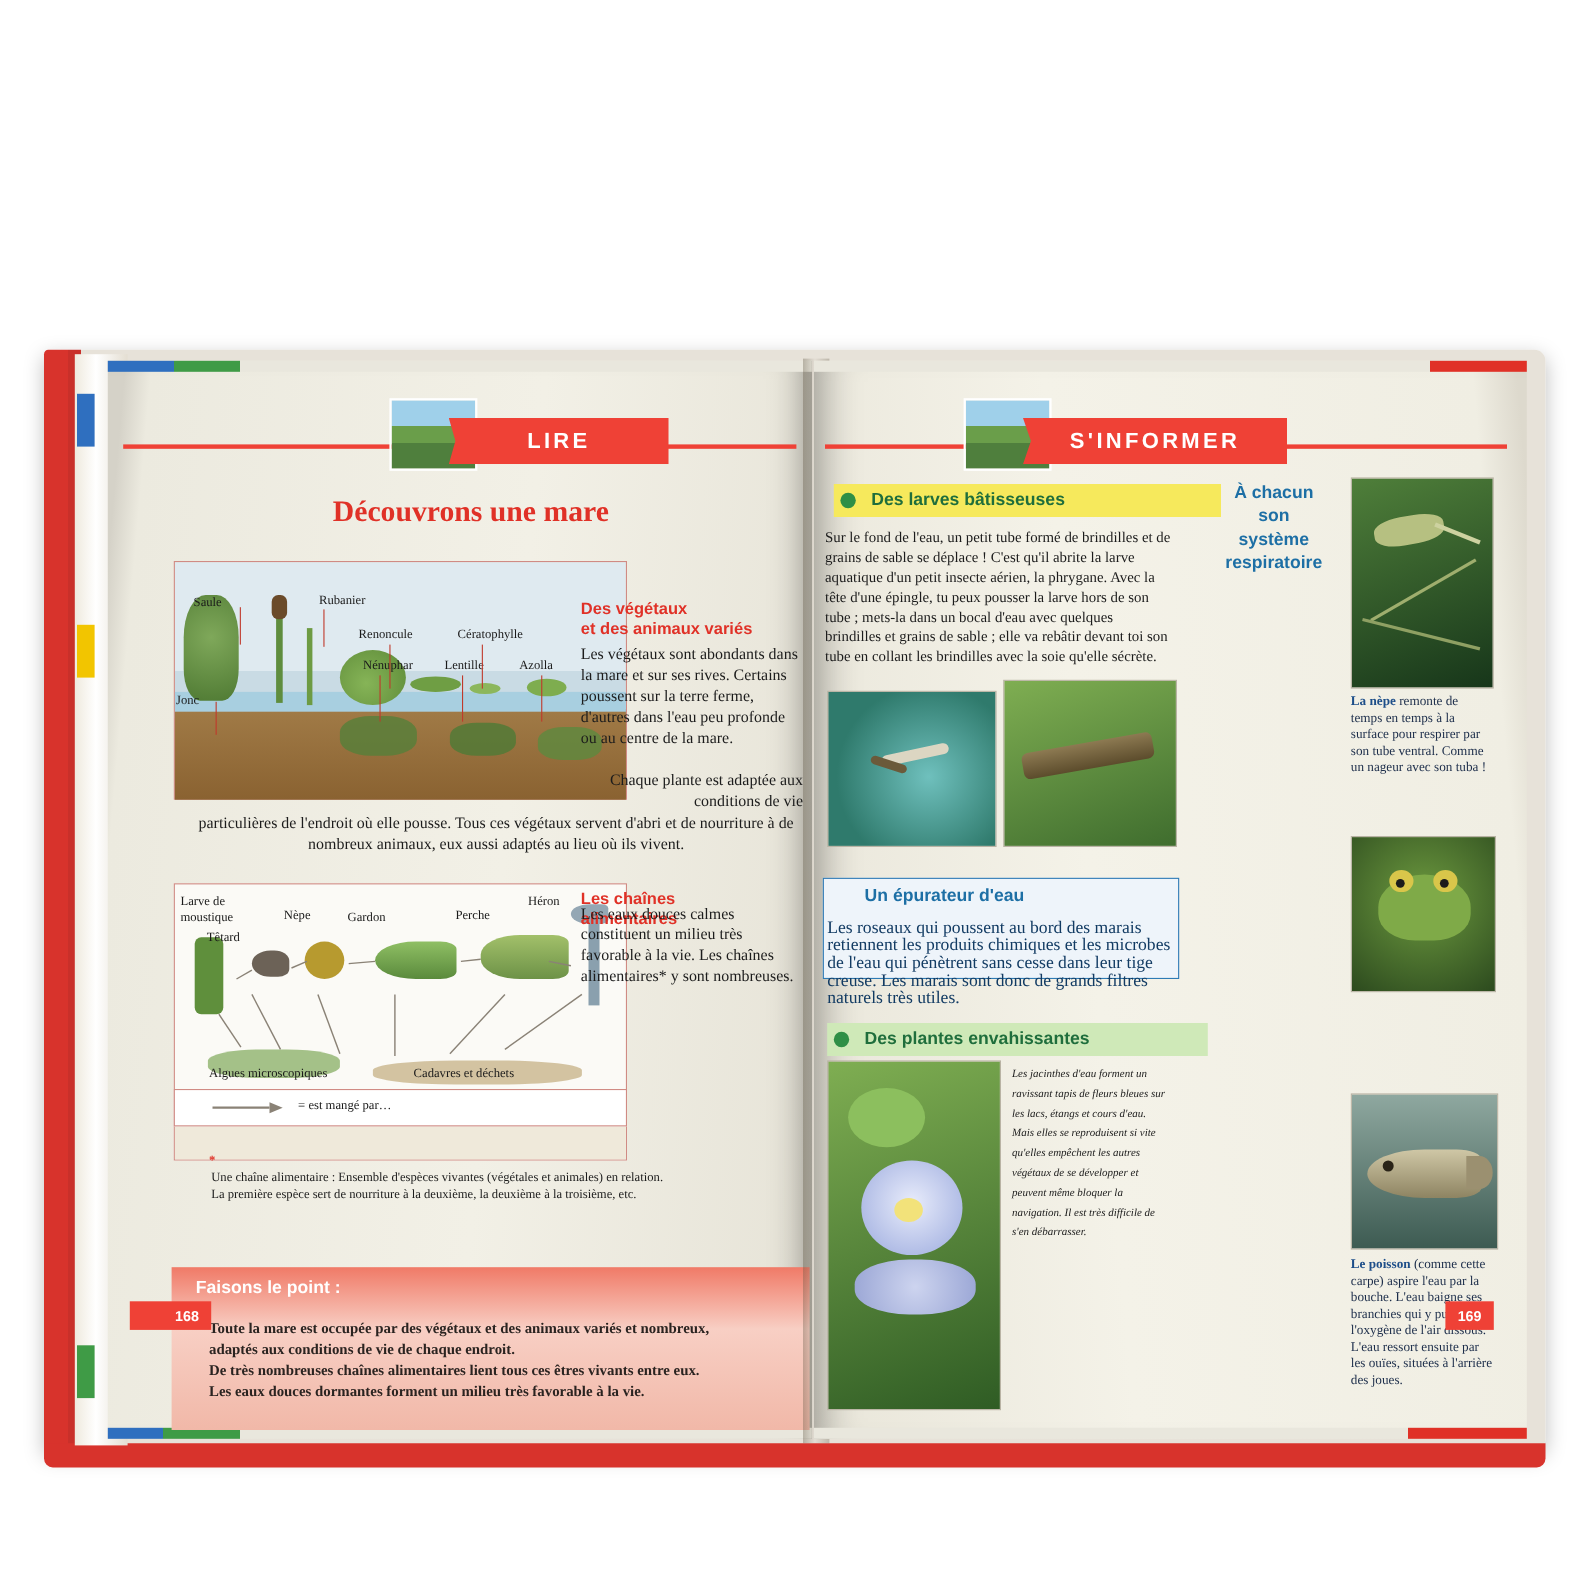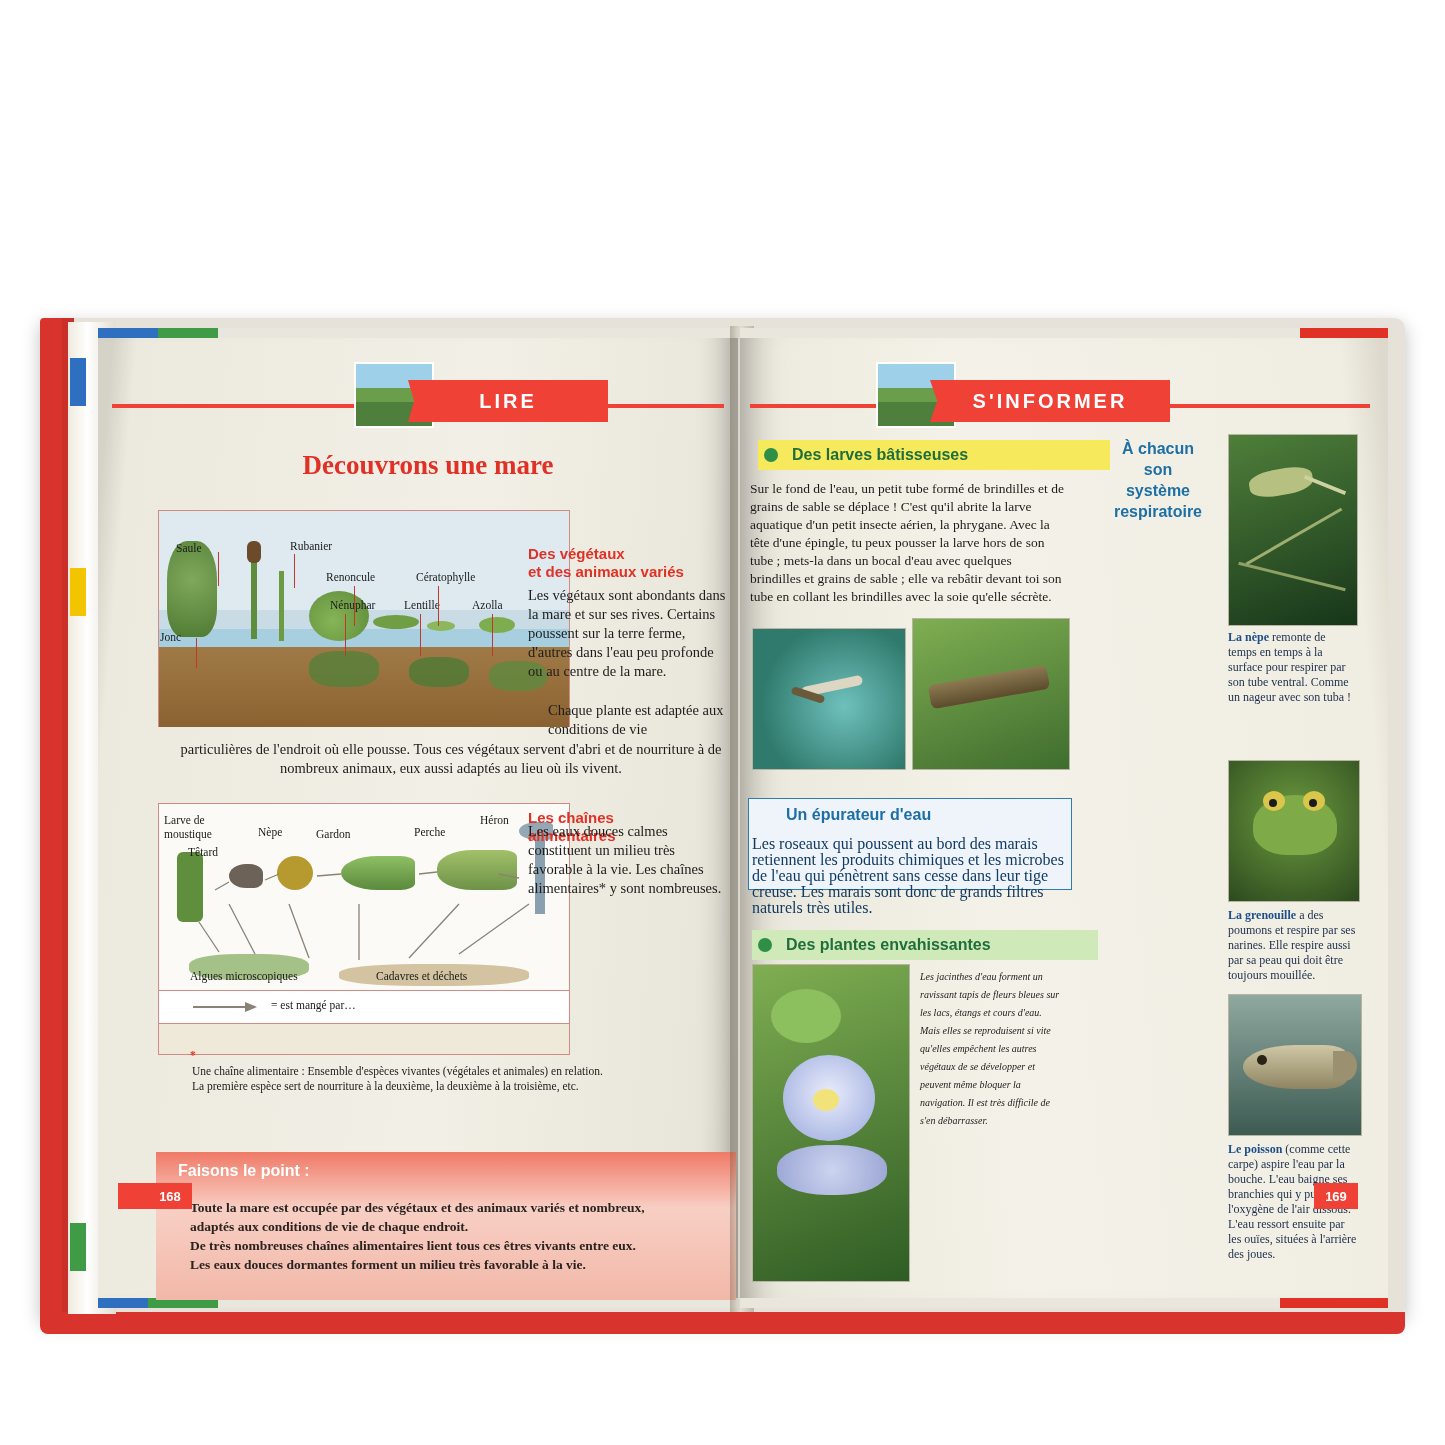--- a/index.html
+++ b/index.html
@@ -142,21 +142,21 @@
     <div class="leader" style="left:247px;top:286px;height:42px;"></div>
     <div class="leader" style="left:322px;top:286px;height:42px;"></div>
     <div class="leader" style="left:394px;top:286px;height:42px;"></div>
     <div class="leader" style="left:98px;top:310px;height:30px;"></div>
 
     <div class="sub-h" style="left:430px;top:217px;width:200px;">
       <span>Des végétaux</span><br>
       <span>et des animaux variés</span>
     </div>
     <div class="body-t" style="left:430px;top:258px;width:198px;">Les végétaux sont abondants dans la mare et sur ses rives. Certains poussent sur la terre ferme, d'autres dans l'eau peu profonde ou au centre de la mare.</div>
-    <div class="body-t" style="left:450px;top:373px;width:198px;">Chaque plante est adaptée aux conditions de vie</div>
+    <div class="body-t" style="left:434px;top:373px;width:198px;text-align:right;">Chaque plante est adaptée aux conditions de vie</div>
     <div class="body-t" style="left:76px;top:412px;width:554px;text-align:center;">particulières de l'endroit où elle pousse. Tous ces végétaux servent d'abri et de nourriture à de nombreux animaux, eux aussi adaptés au lieu où ils vivent.</div>
 
     <div class="illus" id="illus-chain">
       <div style="position:absolute;left:0;bottom:0;width:100%;height:52px;background:#efe9da;"></div>
       <div style="position:absolute;left:18px;top:48px;width:26px;height:70px;background:#5f8f3c;border-radius:6px;"></div>
       <div style="position:absolute;left:70px;top:60px;width:34px;height:24px;background:#6c6257;border-radius:50% 40% 30% 50%;"></div>
       <div style="position:absolute;left:118px;top:52px;width:36px;height:34px;background:#b79a2f;border-radius:50%;"></div>
       <div style="position:absolute;left:182px;top:52px;width:74px;height:34px;background:linear-gradient(#8fbf64,#5a8a3c);border-radius:50% 20% 20% 50%;"></div>
       <div style="position:absolute;left:278px;top:46px;width:80px;height:40px;background:linear-gradient(#a2c06a,#6d9247);border-radius:45% 18% 18% 45%;"></div>
       <div style="position:absolute;left:376px;top:24px;width:10px;height:86px;background:#8aa0ae;"></div>
@@ -288,23 +288,20 @@
     </div>
 
     <div class="photo" style="left:488px;top:432px;width:130px;height:140px;
          background:radial-gradient(circle at 50% 40%,#6d9a3f,#2c4a1e);">
       <div style="position:absolute;left:24px;top:34px;width:84px;height:60px;background:#7faa48;border-radius:50% 50% 40% 40%;"></div>
       <div style="position:absolute;left:34px;top:30px;width:22px;height:20px;background:#d9c64a;border-radius:50%;"></div>
       <div style="position:absolute;left:74px;top:30px;width:22px;height:20px;background:#d9c64a;border-radius:50%;"></div>
       <div style="position:absolute;left:40px;top:38px;width:8px;height:8px;background:#1b1b1b;border-radius:50%;"></div>
       <div style="position:absolute;left:80px;top:38px;width:8px;height:8px;background:#1b1b1b;border-radius:50%;"></div>
     </div>
-    <div class="cap" style="left:488px;top:580px;width:128px;">
-      <b>La grenouille</b><span> a des poumons et respire par ses narines. Elle respire aussi par sa peau qui doit être toujours mouillée.</span>
-    </div>
 
     <div class="photo" style="left:488px;top:666px;width:132px;height:140px;
          background:linear-gradient(#8fa8a0,#3d5b52);">
       <div style="position:absolute;left:14px;top:50px;width:104px;height:44px;background:linear-gradient(#cfc7a6,#8e8462);border-radius:50% 22% 22% 50%;"></div>
       <div style="position:absolute;left:104px;top:56px;width:24px;height:30px;background:#9b9070;border-radius:0 50% 50% 0;"></div>
       <div style="position:absolute;left:28px;top:60px;width:10px;height:10px;background:#2a2418;border-radius:50%;"></div>
     </div>
     <div class="cap" style="left:488px;top:814px;width:132px;">
       <b>Le poisson</b><span> (comme cette carpe) aspire l'eau par la bouche. L'eau baigne ses branchies qui y puisent l'oxygène de l'air dissous. L'eau ressort ensuite par les ouïes, situées à l'arrière des joues.</span>
     </div>

